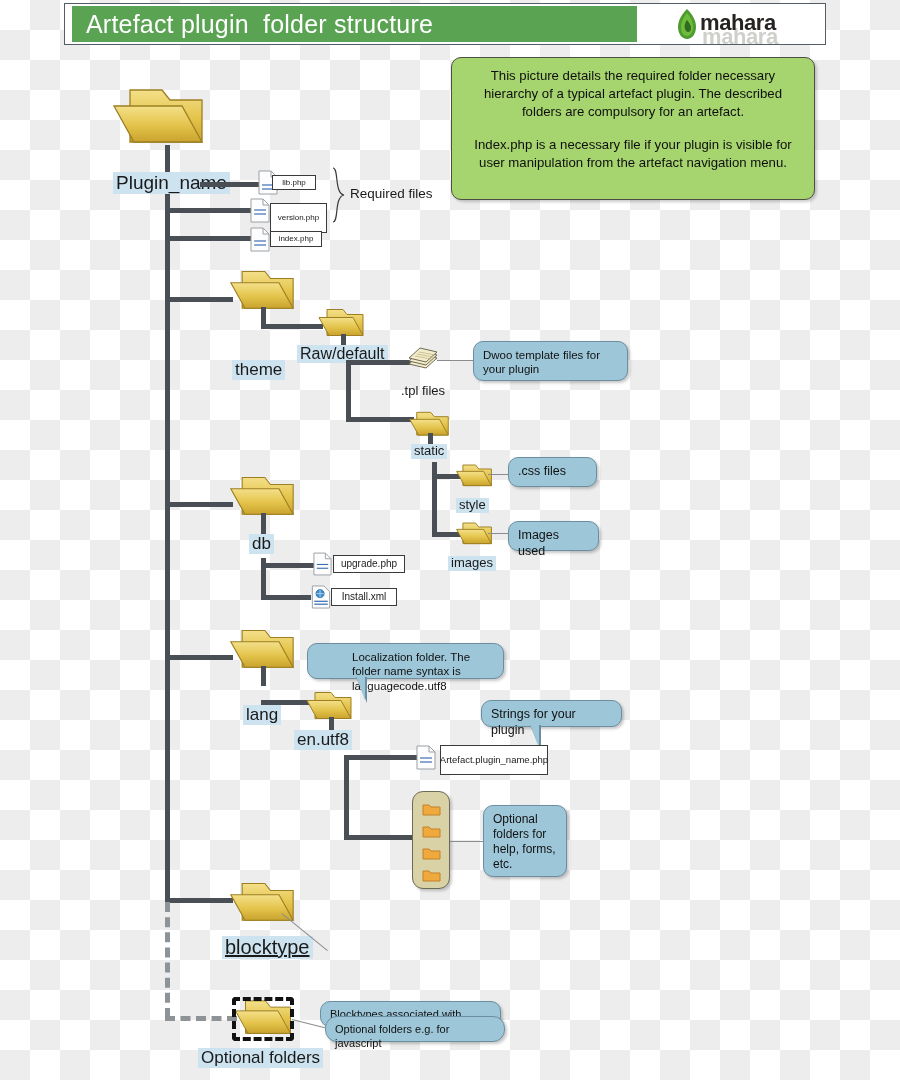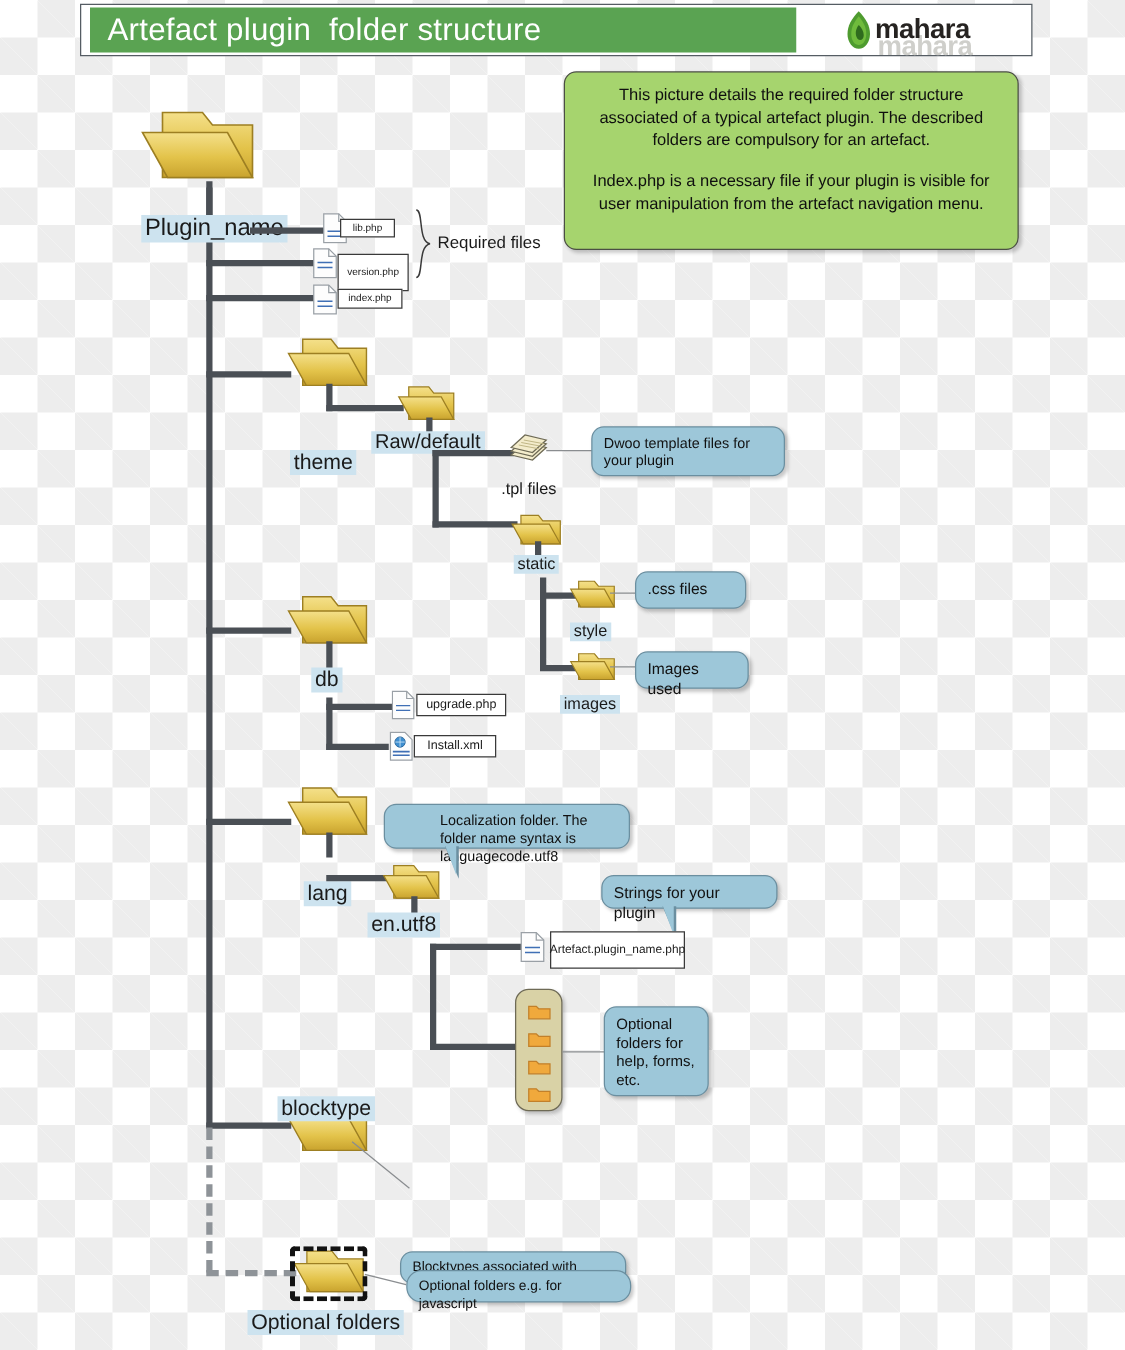--- a/index.html
+++ b/index.html
@@ -133,21 +133,21 @@
         <path d="M13 1 C7 7 4 13 4 19 C4 26 8 31 13 31 C18 31 22 26 22 19 C22 13 19 7 13 1 Z" fill="#4e9b2f"></path>
         <path d="M13 5 C9 10 7 14 7 19 C7 25 10 28 13 28 C16 28 19 25 19 19 C19 14 17 10 13 5 Z" fill="#6fbb3c"></path>
         <path d="M13 12 C10 16 10 20 12 23 C14 25 17 24 17 20 C17 17 15 14 13 12 Z" fill="#2f6b1e"></path>
       </svg>
     </span>
     <span class="logo-ghost">mahara</span>
     <span class="logo-text">mahara</span>
   </div>
 
   <div class="note">
-    <p>This picture details the required folder structure associated of a typical artefact plugin. The described folders are compulsory for an artefact.</p>
+    <p>This picture details the required folder necessary hierarchy of a typical artefact plugin. The described folders are compulsory for an artefact.</p>
     <p class="second">Index.php is a necessary file if your plugin is visible for user manipulation from the artefact navigation menu.</p>
   </div>
 
   <div class="line v" style="left:165px;top:150px;height:752px;"></div>
 
   <div class="folder" style="left:110px;top:86px;">
     <svg width="96" height="66" viewBox="0 0 96 66">
       <defs>
         <linearGradient id="fg" x1="0" y1="0" x2="0" y2="1">
           <stop offset="0" stop-color="#f4e08a"></stop>
@@ -389,21 +389,21 @@
     <span>Optional folders for help, forms, etc.</span>
   </div>
 
   <div class="line h" style="left:165px;top:898px;width:68px;"></div>
   <div class="folder" style="left:228px;top:880px;">
     <svg width="68" height="48" viewBox="0 0 96 66">
       <path d="M20 4 H52 L60 14 H92 V56 H20 Z" fill="url(#fg)" stroke="#9d7f22" stroke-width="1.6"></path>
       <path d="M4 20 H72 L92 56 H24 Z" fill="url(#fg)" stroke="#9d7f22" stroke-width="1.6"></path>
     </svg>
   </div>
-  <div class="nlabel" style="left:222px;top:877px;font-size:17px;">blocktype</div>
+  <div class="nlabel" style="left:222px;top:936px;font-size:20px;text-decoration:underline;">blocktype</div>
   <div class="thin" style="left:282px;top:913px;width:59px;transform:rotate(39deg);"></div>
   <div class="callout" style="left:320px;top:954px;width:181px;height:26px;font-size:11px;margin-top:47px;">
     <span>Blocktypes associated with artefact</span>
   </div>
 
   <div class="dash-v" style="left:165px;top:902px;height:116px;"></div>
   <div class="dash-h" style="left:165px;top:1016px;width:72px;"></div>
 
   <div class="folder" style="left:233px;top:998px;">
     <svg width="60" height="42" viewBox="0 0 96 66">

